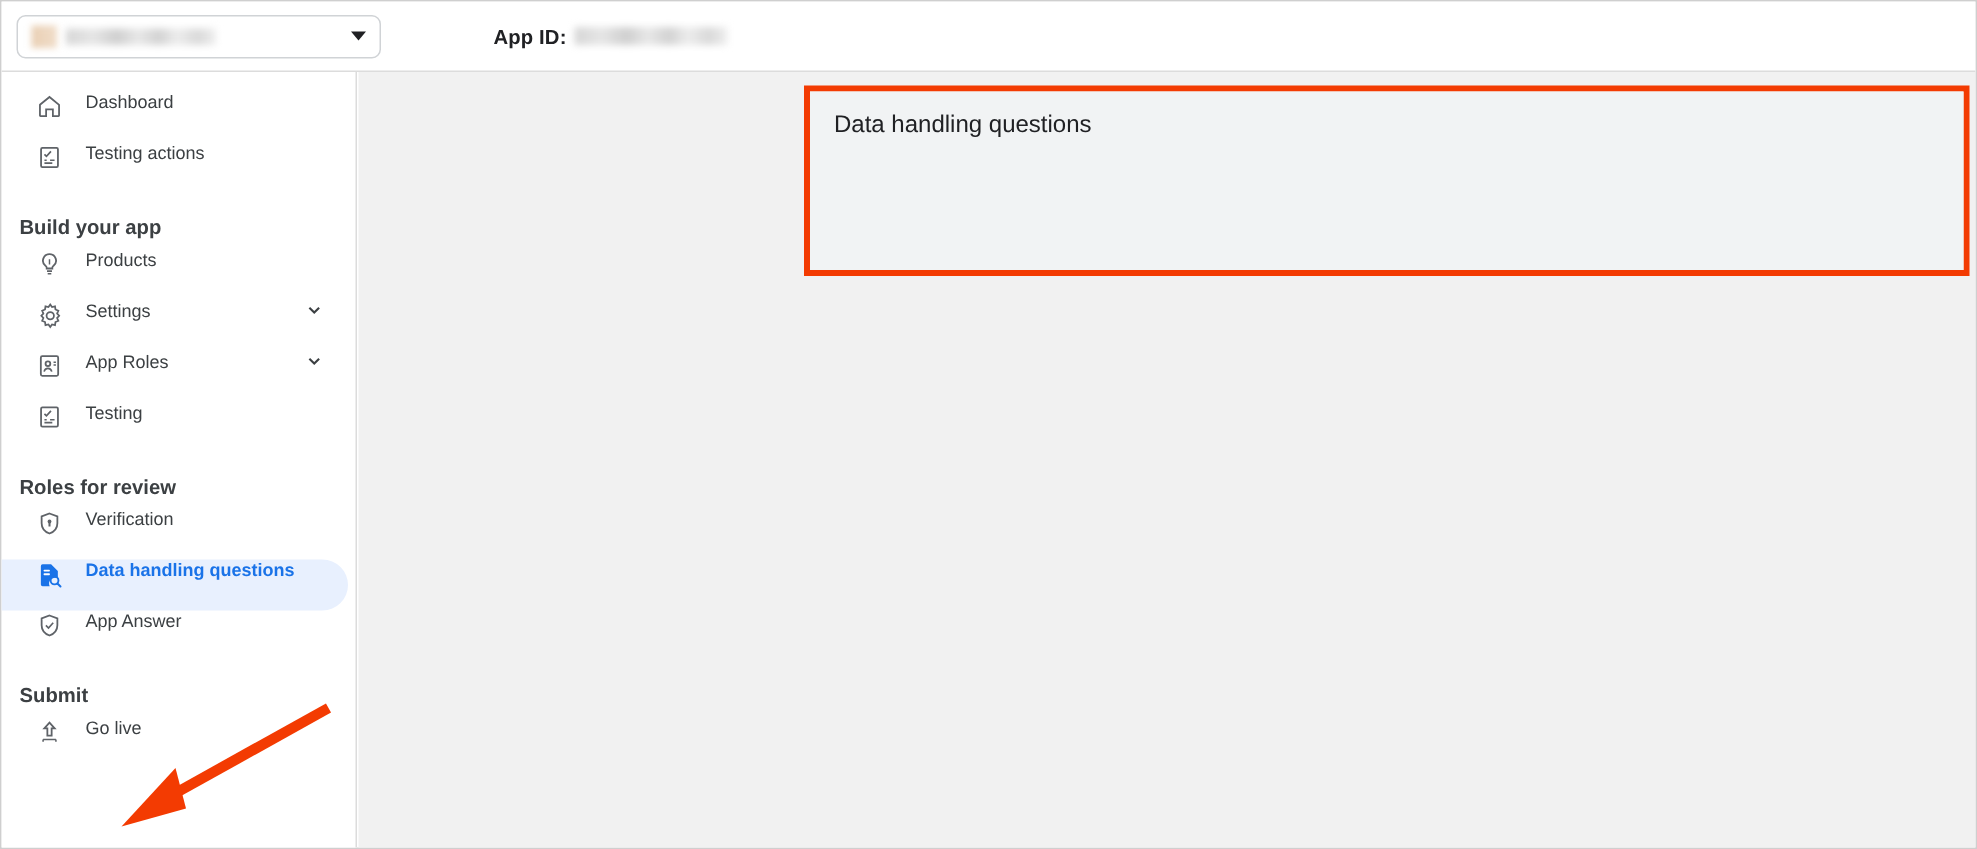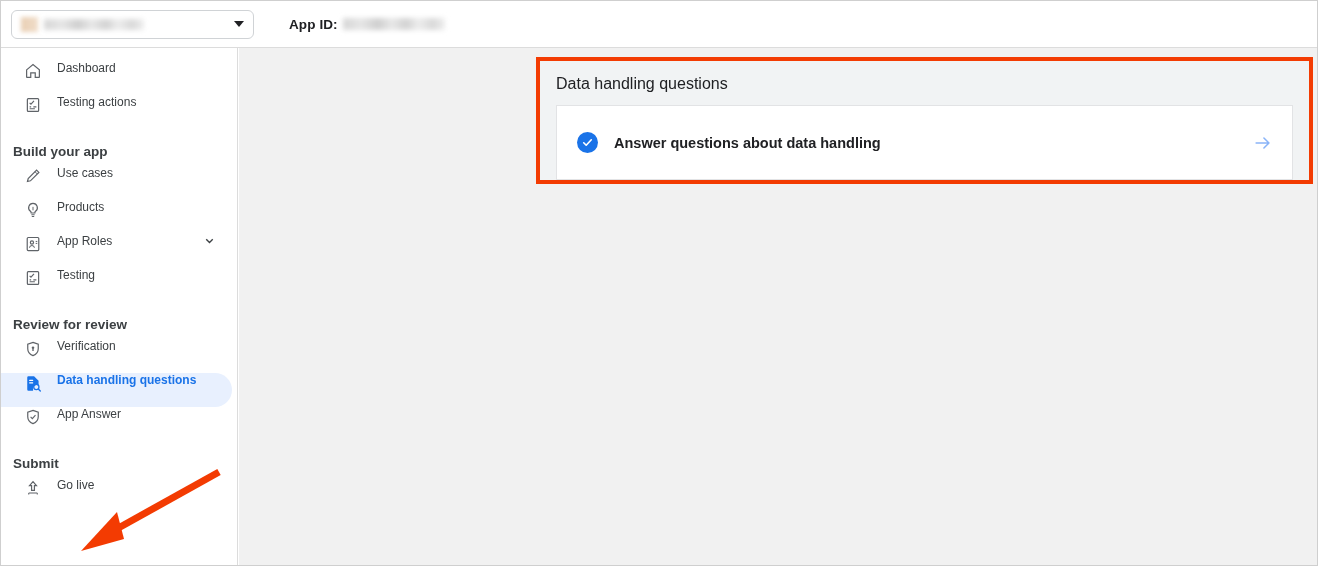--- a/index.html
+++ b/index.html
@@ -16,21 +16,21 @@
     border: 1px solid #cfcfcf;
     overflow: hidden;
   }
 
   
   .topbar {
     position: absolute; left: 0; top: 0;
     width: 1316px; height: 47px;
     background: #ffffff;
     border-bottom: 1px solid #dcdcdc;
-    display: flex; align-items: center;
+    display: flex; align-items: center; gap: 40px;
   }
   .app-select {
     margin-left: 10px;
     width: 243px; height: 29px;
     border: 1px solid #d0d3d6;
     border-radius: 6px;
     background: #fff;
     display: flex; align-items: center;
     padding: 0 9px 0 9px;
     cursor: pointer;
@@ -200,41 +200,46 @@
           <rect x="4.5" y="3.5" width="15" height="17" rx="1.2"></rect>
           <path d="M7.5 9.2l1.8 1.8 4-4.4" stroke-width="1.5"></path>
           <path d="M7.5 14.5h2M7.5 17h7M12.5 14.5h4" stroke-width="1.4"></path>
         </svg>
       </span>
       <span class="lbl">Testing actions</span>
     </div>
 
     <div class="group-title">Build your app</div>
 
-    <div class="nav-item">
-      <span class="ico">
-        <svg width="18" height="18" viewBox="0 0 24 24" fill="none" stroke="currentColor" stroke-width="1.6">
-          <path d="M16.8 4.2l3 3L8.6 18.4l-4 1 1-4z"></path>
-          <path d="M14.7 6.3l3 3" stroke-width="1.3"></path>
-        </svg>
-      </span>
-      <span class="lbl">Use cases</span>
-    </div>
 
     <div class="nav-item">
       <span class="ico">
         <svg width="18" height="18" viewBox="0 0 24 24" fill="none" stroke="currentColor" stroke-width="1.6">
           <path d="M12 3.2a5.8 5.8 0 0 0-3.4 10.5c.6.5.9 1.1.9 1.8v.5h5v-.5c0-.7.3-1.3.9-1.8A5.8 5.8 0 0 0 12 3.2z"></path>
           <path d="M9.8 18.3h4.4M10.4 20.6h3.2" stroke-width="1.4"></path>
           <path d="M12 7.8v4.6" stroke-width="1.3"></path>
         </svg>
       </span>
       <span class="lbl">Products</span>
     </div>
 
+    <div class="nav-item">
+      <span class="ico">
+        <svg width="19" height="19" viewBox="0 0 24 24" fill="none" stroke="currentColor" stroke-width="1.5">
+          <circle cx="12" cy="12" r="3.1"></circle>
+          <path d="M12 2.6l1.5 2.1 2.5-.6.4 2.6 2.4 1-1 2.4 1.7 1.9-1.7 1.9 1 2.4-2.4 1-.4 2.6-2.5-.6L12 21.4l-1.5-2.1-2.5.6-.4-2.6-2.4-1 1-2.4L4.5 12l1.7-1.9-1-2.4 2.4-1 .4-2.6 2.5.6z"></path>
+        </svg>
+      </span>
+      <span class="lbl">Settings</span>
+      <span class="chev">
+        <svg width="13" height="13" viewBox="0 0 24 24" fill="none" stroke="currentColor" stroke-width="2.6">
+          <path d="M6 9.5l6 6 6-6"></path>
+        </svg>
+      </span>
+    </div>
 
     <div class="nav-item">
       <span class="ico">
         <svg width="18" height="18" viewBox="0 0 24 24" fill="none" stroke="currentColor" stroke-width="1.6">
           <rect x="4.3" y="3.3" width="15.4" height="17.4" rx="1.3"></rect>
           <circle cx="10.6" cy="10" r="2.1"></circle>
           <path d="M7.2 17c.4-1.9 1.8-2.9 3.4-2.9s3 1 3.4 2.9" stroke-width="1.4"></path>
           <path d="M15.6 8.6h2.1M15.6 11.2h2.1" stroke-width="1.3"></path>
         </svg>
       </span>
@@ -250,21 +255,21 @@
       <span class="ico">
         <svg width="18" height="18" viewBox="0 0 24 24" fill="none" stroke="currentColor" stroke-width="1.6">
           <rect x="4.5" y="3.5" width="15" height="17" rx="1.2"></rect>
           <path d="M7.5 9.2l1.8 1.8 4-4.4" stroke-width="1.5"></path>
           <path d="M7.5 14.5h2M7.5 17h7M12.5 14.5h4" stroke-width="1.4"></path>
         </svg>
       </span>
       <span class="lbl">Testing</span>
     </div>
 
-    <div class="group-title">Review for review</div>
+    <div class="group-title">Roles for review</div>
 
     <div class="nav-item">
       <span class="ico">
         <svg width="18" height="18" viewBox="0 0 24 24" fill="none" stroke="currentColor" stroke-width="1.6">
           <path d="M12 3.1l7 2.6v6c0 4.2-2.9 7.6-7 9.2-4.1-1.6-7-5-7-9.2v-6z"></path>
           <circle cx="12" cy="10.2" r="1.7" fill="currentColor" stroke="none"></circle>
           <path d="M12 11.6v3" stroke-width="1.8"></path>
         </svg>
       </span>
       <span class="lbl">Verification</span>
@@ -307,33 +312,20 @@
     </div>
   </div>
 
   <div class="main">
 
     <div class="card-annot">
       <div class="card">
 
         <div class="card-title">Data handling questions</div>
 
-        <div class="task-row">
-          <span class="check-circle">
-            <svg width="13" height="13" viewBox="0 0 24 24" fill="none" stroke="#ffffff" stroke-width="3" stroke-linecap="round" stroke-linejoin="round">
-              <path d="M5 12.5l4.6 4.6L19 7"></path>
-            </svg>
-          </span>
-          <span class="task-label">Answer questions about data handling</span>
-          <span class="row-arrow">
-            <svg width="22" height="22" viewBox="0 0 24 24" fill="none" stroke="currentColor" stroke-width="1.7" stroke-linecap="round" stroke-linejoin="round">
-              <path d="M4.5 12h14M13 6.5l5.5 5.5L13 17.5"></path>
-            </svg>
-          </span>
-        </div>
       </div>
     </div>
   </div>
 
   <div class="arrow-annot">
     <svg width="160" height="100" viewBox="0 0 160 100">
       <line x1="148" y1="9" x2="42" y2="68" stroke="#f33b02" stroke-width="7" stroke-linecap="butt"></line>
       <polygon points="10,88 46,49 53,76" fill="#f33b02"></polygon>
     </svg>
   </div>

